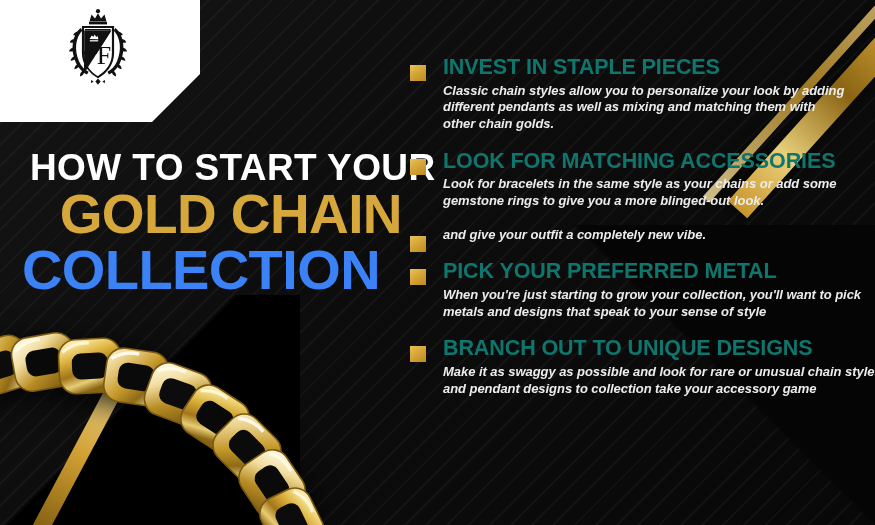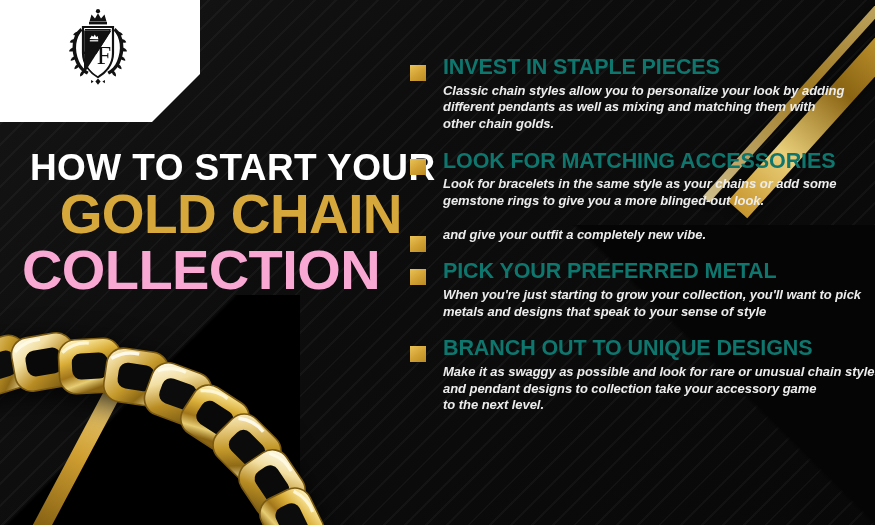--- a/index.html
+++ b/index.html
@@ -86,21 +86,21 @@
     z-index:4;
   }
   .hl-line{
     font-weight:700;
     line-height:.97;
     letter-spacing:-.6px;
     white-space:nowrap;
   }
   .hl1{font-size:37px;color:#ffffff;letter-spacing:.4px;padding-left:8px;}
   .hl2{font-size:55px;color:#d6a73a;margin-top:2px;text-align:right;}
-  .hl3{font-size:56px;color:#f9a8d4;margin-top:2px;}
+  .hl3{font-size:56px;color:#3b82f6;margin-top:2px;}
 
   
   .chain-wrap{
     position:absolute;left:-38px;bottom:-6px;width:430px;height:205px;
     z-index:3;
     filter:drop-shadow(0 6px 14px rgba(0,0,0,.8));
   }
 
   
   .list{
@@ -327,18 +327,17 @@
         <span>metals and designs that speak to your sense of style</span>
       </div>
     </div>
 
     <div class="item">
       <div class="bullet"></div>
       <div class="item-title">BRANCH OUT TO UNIQUE DESIGNS</div>
       <div class="item-body">
         <span>Make it as swaggy as possible and look for rare or unusual chain styles</span>
         <span>and pendant designs to collection take your accessory game</span>
-        <span>to the next level.</span>
       </div>
     </div>
 
   </div>
 </div>
 
 </body></html>

